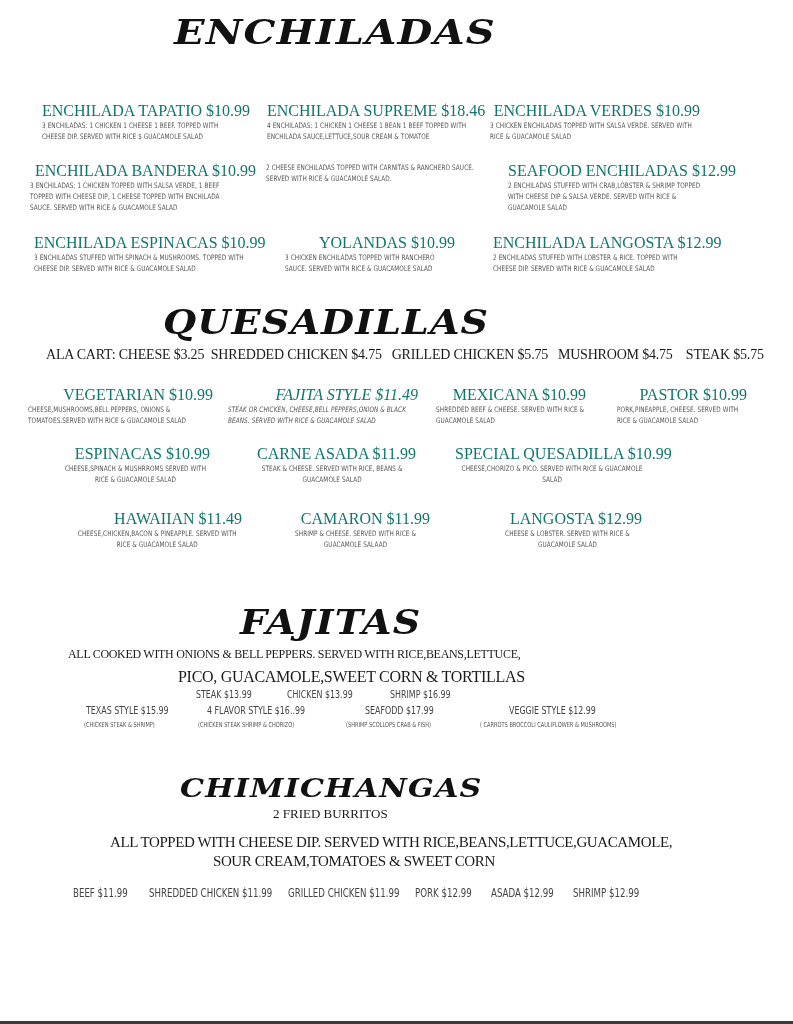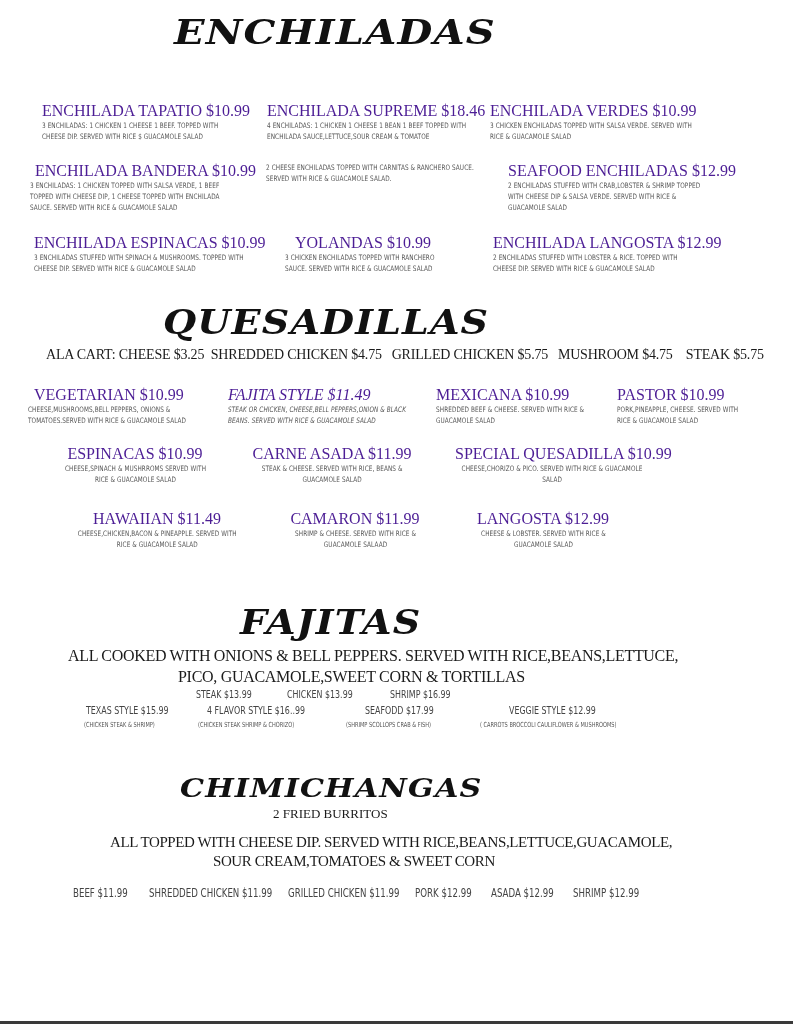--- a/index.html
+++ b/index.html
@@ -5,22 +5,22 @@
   html, body { margin: 0; padding: 0; background: #ffffff; }
   body { width: 793px; height: 1024px; position: relative; overflow: hidden; color: #111; }
   .abs { position: absolute; }
   .section-title {
     font-family: "DejaVu Serif", serif; font-weight: bold; font-style: italic;
     color: #111; white-space: nowrap; letter-spacing: 1px;
     transform-origin: left top;
   }
   .item { position: absolute; }
   .item-name {
-    font-family: "Liberation Serif", serif; font-size: 16px; color: #4c1d95;
-    white-space: nowrap; display: block; line-height: 18px;
+    font-family: "Liberation Serif", serif; font-size: 16px; color: #0f766e;
+    white-space: nowrap; display: block; line-height: 18px; text-align: right;
   }
   .item-desc {
     font-family: "DejaVu Sans Condensed", "DejaVu Sans", sans-serif; font-size: 7.5px; color: #555;
     display: block; line-height: 11px; letter-spacing: 0.1px; text-transform: uppercase;
     transform: scaleX(0.85); transform-origin: left top; width: 118%;
   }
   .center .item-desc { text-align: center; transform-origin: center top; margin-left: -9%; }
   .center { text-align: center; }
   .serif-line {
     font-family: Liberation Serif, serif; color: #1a1a1a; white-space: nowrap;
@@ -114,28 +114,28 @@
 </div>
 
 <div class="item center" style="left:72px; top:510px; width:170px;">
   <span class="item-name">HAWAIIAN $11.49</span>
   <span class="item-desc">CHEESE,CHICKEN,BACON &amp; PINEAPPLE. SERVED WITH RICE &amp; GUACAMOLE SALAD</span>
 </div>
 <div class="item center" style="left:280px; top:510px; width:150px;">
   <span class="item-name">CAMARON $11.99</span>
   <span class="item-desc">SHRIMP &amp; CHEESE. SERVED WITH RICE &amp; GUACAMOLE SALAAD</span>
 </div>
-<div class="item center" style="left:468px; top:510px; width:150px;">
+<div class="item center" style="left:492px; top:510px; width:150px;">
   <span class="item-name">LANGOSTA $12.99</span>
   <span class="item-desc">CHEESE &amp; LOBSTER. SERVED WITH RICE &amp; GUACAMOLE  SALAD</span>
 </div>
 
 <div class="abs section-title" style="left:240px; top:602px; font-size:34px; transform:scaleX(1.12);">FAJITAS</div>
 
-<div class="serif-line" style="left:68px; top:647px; font-size:16px; letter-spacing:-0.3px;">ALL COOKED WITH ONIONS &amp; BELL PEPPERS. SERVED WITH RICE,BEANS,LETTUCE,</div>
+<div class="serif-line" style="left:68px; top:647px; font-size:12px; letter-spacing:-0.3px;">ALL COOKED WITH ONIONS &amp; BELL PEPPERS. SERVED WITH RICE,BEANS,LETTUCE,</div>
 <div class="serif-line" style="left:178px; top:668px; font-size:16px; letter-spacing:-0.3px;">PICO, GUACAMOLE,SWEET CORN &amp; TORTILLAS</div>
 
 <div class="cond" style="left:196px; top:688px; font-size:11px;">STEAK $13.99</div>
 <div class="cond" style="left:287px; top:688px; font-size:11px;">CHICKEN $13.99</div>
 <div class="cond" style="left:390px; top:688px; font-size:11px;">SHRIMP $16.99</div>
 
 <div class="cond" style="left:86px; top:704px; font-size:11px;">TEXAS STYLE $15.99</div>
 <div class="small-note" style="left:84px; top:721px;">(CHICKEN STEAK &amp; SHRIMP)</div>
 
 <div class="cond" style="left:207px; top:704px; font-size:11px;">4 FLAVOR STYLE $16..99</div>

